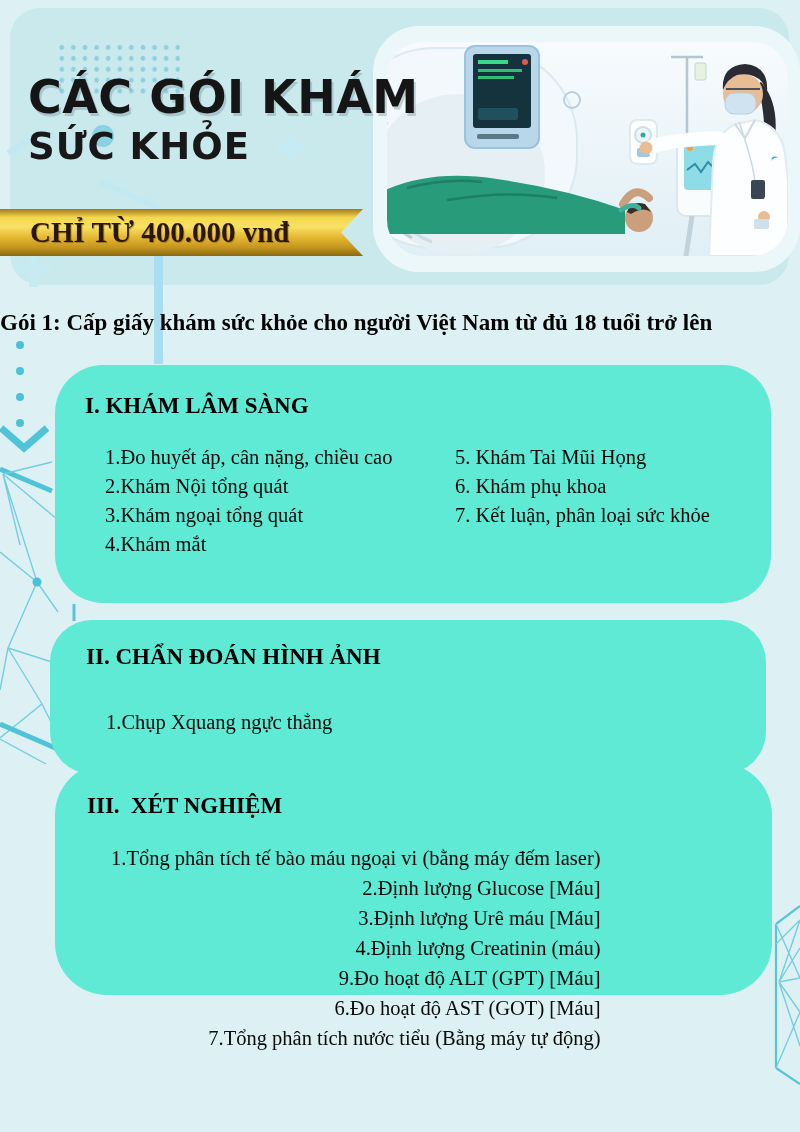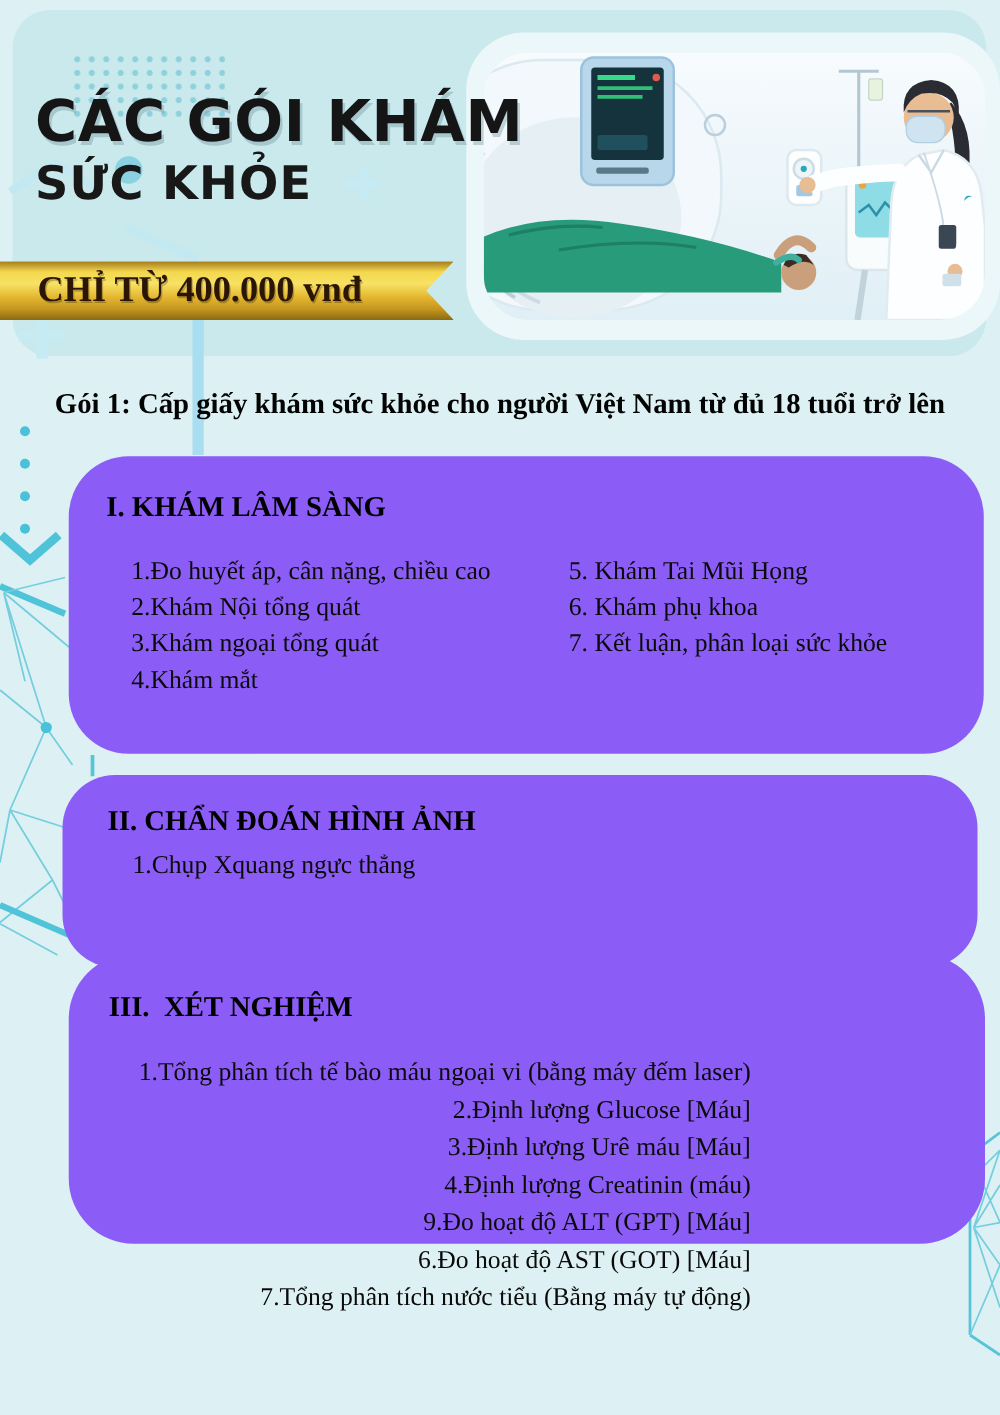--- a/index.html
+++ b/index.html
@@ -46,43 +46,43 @@
   .photo-halo{
     position:absolute;left:373px;top:26px;width:427px;height:246px;
     background:#ecf7f9;border-radius:46px;
   }
   .photo{
     position:absolute;left:387px;top:42px;width:401px;height:214px;
     border-radius:36px;overflow:hidden;
   }
   
   .package-heading{
-    position:absolute;left:0;top:306px;width:800px;z-index:3;
+    position:absolute;left:0;top:306px;width:684px;z-index:3;
     text-align:center;font-weight:bold;font-size:23px;line-height:34px;
     color:#030303;white-space:nowrap;
   }
   
   .accent-stripe{position:absolute;left:154px;top:252px;width:9px;height:112px;background:#a9def0;z-index:1;}
   
-  .card{position:absolute;background:#8b5cf6;z-index:2;padding-left:16px;}
+  .card{position:absolute;background:#5eead4;z-index:2;}
   .card1{left:55px;top:365px;width:716px;height:238px;border-radius:48px;}
   .card2{left:50px;top:620px;width:716px;height:154px;border-radius:42px;}
   .card3{left:55px;top:763px;width:717px;height:232px;border-radius:52px;text-align:right;}
   .section-title{
     position:absolute;font-weight:bold;font-size:23px;color:#000;
     white-space:pre;
   }
   .card1 .section-title{left:30px;top:28px;}
   .card2 .section-title{left:36px;top:24px;}
   .card3 .section-title{left:32px;top:30px;}
   .list{position:absolute;font-size:20.5px;color:#0a0a0a;}
   .list .li{white-space:nowrap;}
   .card1 .col-a{left:50px;top:78px;line-height:29px;}
   .card1 .col-b{left:400px;top:78px;line-height:29px;}
-  .card2 .list{left:56px;top:58px;line-height:28px;}
+  .card2 .list{left:56px;top:88px;line-height:28px;}
   .card3 .list{left:56px;top:80px;line-height:30px;}
   
   .deco{position:absolute;left:0;top:0;z-index:0;}
 </style>
 </head>
 <body>
 
 <div class="page">
 
   <div class="header-panel"></div>

